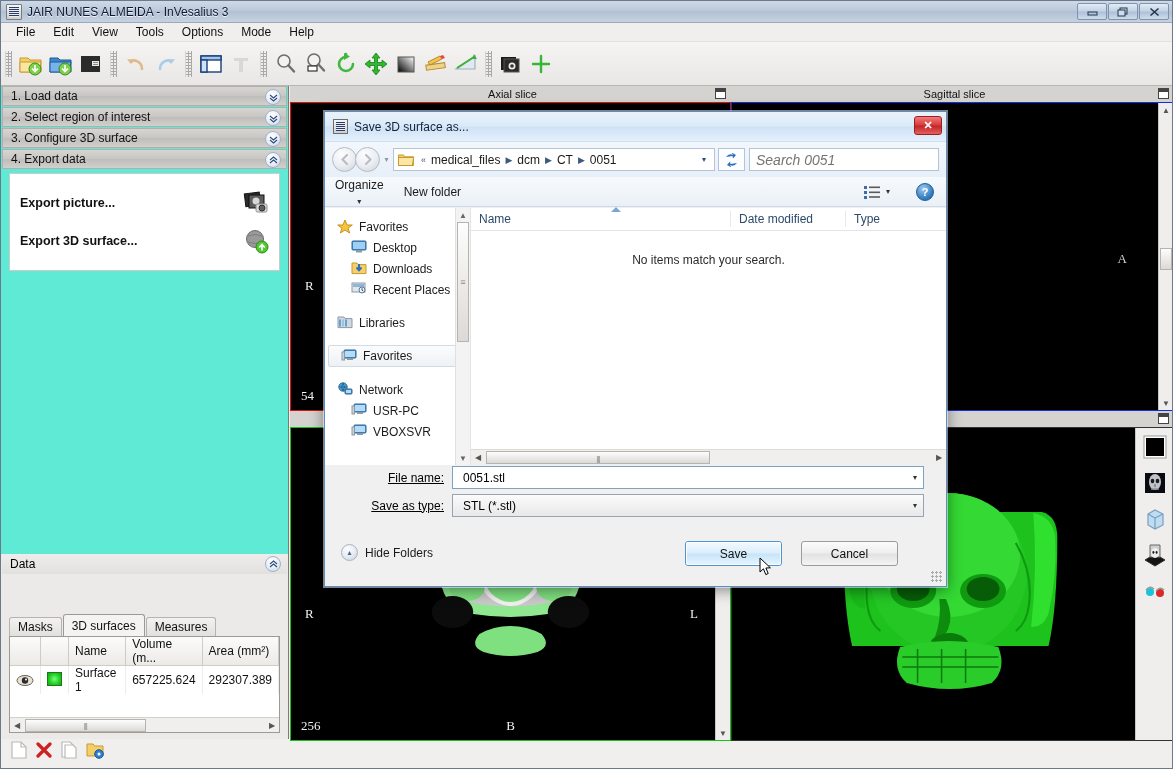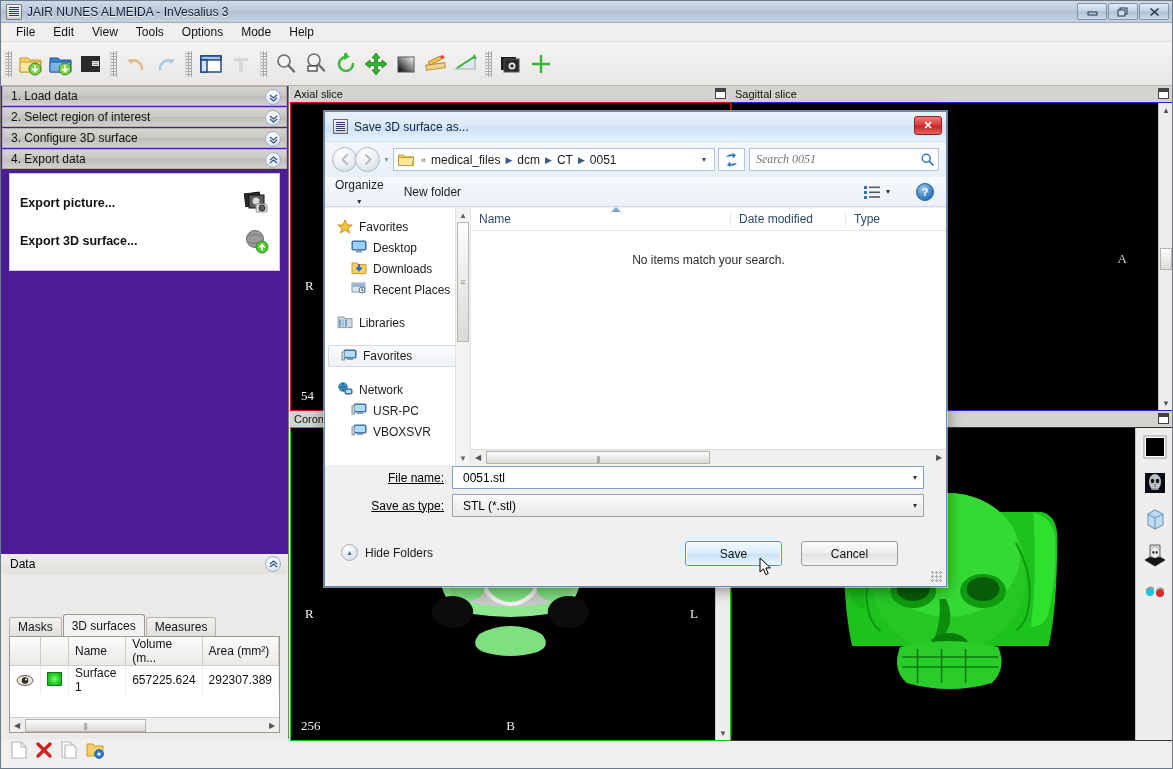--- a/index.html
+++ b/index.html
@@ -76,21 +76,21 @@
   }
   .tbbtn {
     width: 30px; height: 32px; display: flex; align-items: center; justify-content: center;
     flex: none;
   }
   .tbbtn svg { display: block; }
 
   
   #leftpanel {
     position: absolute; left: 0; top: 85px; width: 288px; bottom: 29px;
-    background: #4c1d95; border-right: 1px solid #7d7a76;
+    background: #5eead4; border-right: 1px solid #7d7a76;
   }
   .acc-head {
     height: 20px; margin: 0 1px 1px 1px;
     background: linear-gradient(to bottom,#d7d5d2 0%, #c8c6c3 50%, #bfbdba 51%, #d2d0cd 100%);
     border: 1px solid #b2afab;
     display: flex; align-items: center; padding-left: 8px;
     font-size: 12px; color: #111; position: relative;
   }
   .acc-head .chev {
     position: absolute; right: 5px; top: 2px; width: 16px; height: 16px;
@@ -179,21 +179,21 @@
   }
   .hs-track { flex: 1; }
   #mini-tools { height: 26px; display: flex; align-items: center; padding-left: 10px; gap: 9px; margin-top: 4px; }
   #mini-tools svg { display: block; }
 
   
   #viewports { position: absolute; left: 289px; top: 85px; right: 0; bottom: 29px; }
   .vp { position: absolute; background: #cfcdca; }
   .vp-title {
     height: 16px; background: #d5d3d0; font-size: 11px; color: #111;
-    display: flex; align-items: center; padding-left: 4px; position: relative;
+    display: flex; align-items: center; padding-left: 4px; position: relative; justify-content: center;
   }
   .vp-title .maxico {
     position: absolute; right: 5px; top: 2px; width: 11px; height: 11px;
     border: 1px solid #444; background: #fff;
   }
   .vp-title .maxico::before {
     content: ""; position: absolute; left: 0; top: 0; right: 0; height: 3px; background: #444;
   }
   .vp-canvas { position: absolute; left: 0; right: 0; top: 16px; bottom: 0; background: #000; }
   .vp-canvas.red { border: 1px solid #e01010; }
@@ -289,22 +289,22 @@
   .crumb-dd { margin-left: auto; color: #2d4d78; font-size: 8px; padding: 0 6px; }
   #refreshbtn {
     width: 27px; height: 23px; border: 1px solid #b4c4d6; background: #fbfdff;
     display:flex; align-items:center; justify-content:center; flex:none; margin-right: 4px;
   }
   #searchbox {
     width: 190px; height: 23px; background: #fff; border: 1px solid #b4c4d6;
     display: flex; align-items: center; padding: 0 4px; flex: none;
   }
   #searchbox input {
-    border: none; outline: none; flex: 1; font-size: 12px; font-style: italic;
-    color: #6d28d9; font-family: Liberation Serif, serif; background: transparent;
+    border: none; outline: none; flex: 1; font-size: 14px; font-style: italic;
+    color: #6d28d9; font-family: Liberation Sans, sans-serif; background: transparent;
   }
   #dlg-cmdbar {
     height: 30px; display: flex; align-items: center; padding: 0 10px;
     background: linear-gradient(to bottom,#f7fafd,#eaf0f7);
     border-bottom: 1px solid #cfdae6; position: relative;
   }
   .cmd { font-size: 12px; color: #1b1b1b; margin-right: 20px; display:flex; align-items:center; gap:5px;flex-direction:column; }
   .cmd .caret { font-size: 8px; color: #333; }
   #viewmode { position: absolute; right: 56px; display:flex; align-items:center; gap: 6px; }
   #helpbtn {

